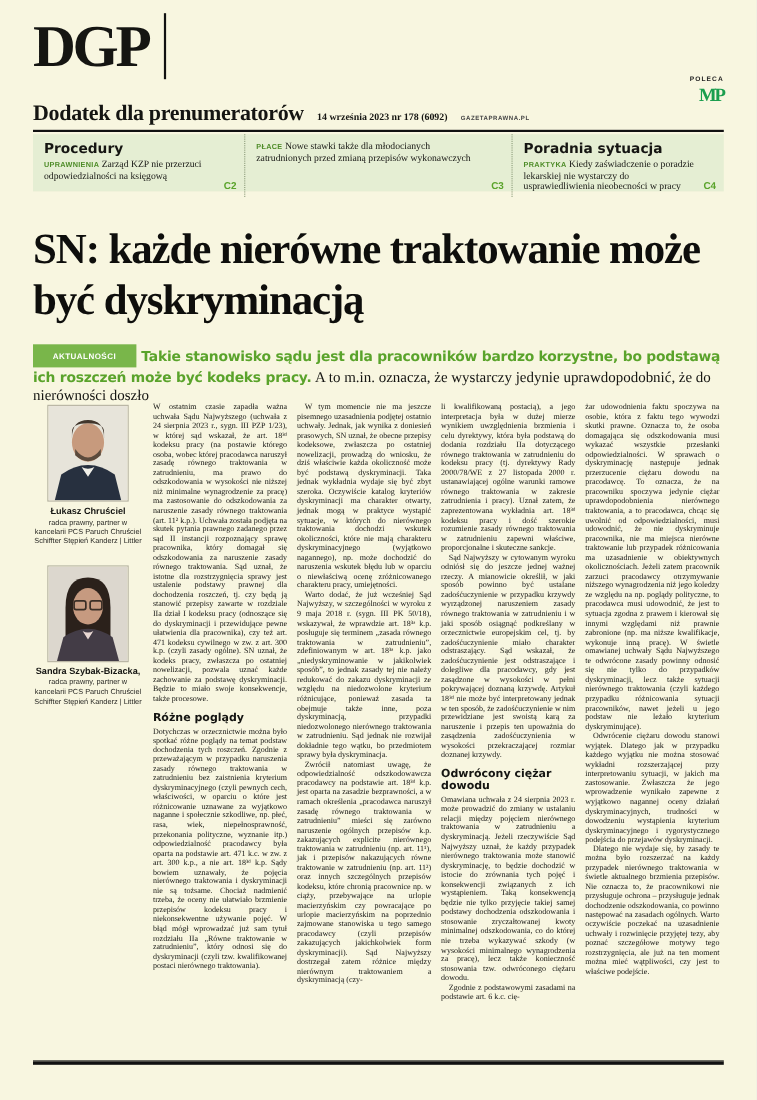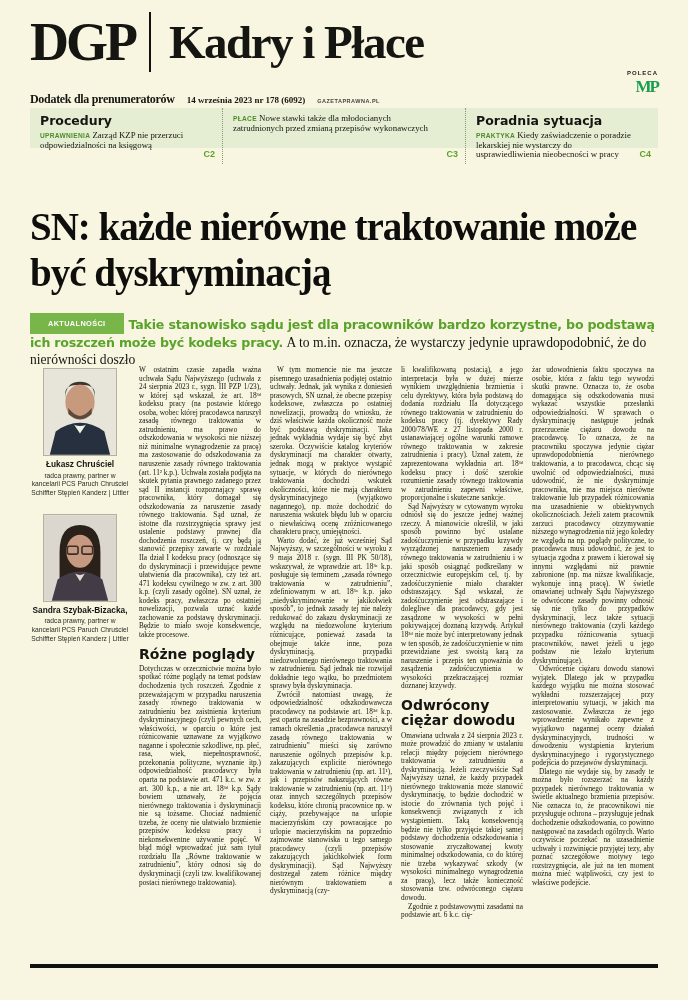--- a/index.html
+++ b/index.html
@@ -17,32 +17,32 @@
     position:relative;width:688px;height:1000px;margin:0 auto;
     background:var(--page-bg);color:var(--ink);overflow:hidden;
     font-family:"Liberation Serif",serif;
   }
   
   .masthead{position:absolute;left:30px;top:12px;right:14px;display:flex;align-items:center;text-align:center;}
   .brand{font-family:"Liberation Serif",serif;font-weight:bold;font-size:54px;letter-spacing:-3px;line-height:1;}
   .brand-divider{width:2px;height:60px;background:#111;margin:0 18px 0 14px;}
   .suppl-title{font-family:"Liberation Serif",serif;font-weight:bold;font-size:47px;letter-spacing:-1.5px;line-height:1;}
   .dateline{position:absolute;left:30px;top:92px;display:flex;align-items:baseline;gap:12px;}
-  .subtitle{font-family:"Liberation Serif",serif;font-weight:bold;font-size:12px;letter-spacing:-0.3px;}
+  .subtitle{font-family:"Liberation Serif",serif;font-weight:bold;font-size:20px;letter-spacing:-0.3px;}
   .issue{font-family:"Liberation Serif",serif;font-weight:bold;font-size:9px;}
   .site{font-family:"Liberation Sans",sans-serif;font-weight:bold;font-size:5.5px;letter-spacing:.5px;color:#444;}
   .monitor{position:absolute;right:30px;top:70px;text-align:right;}
   .poleca{font-family:"Liberation Sans",sans-serif;font-weight:bold;font-size:6px;letter-spacing:1px;color:#222;margin-bottom:3px;}
   .monitor-row{display:flex;align-items:flex-start;justify-content:flex-end;gap:4px;}
   .mp{font-family:Liberation Serif, serif;font-weight:bold;font-size:17px;line-height:.9;color:var(--green-brand);letter-spacing:-2px;}
   .monitor-name{font-family:"Liberation Serif",serif;font-weight:bold;font-size:21px;line-height:.95;color:var(--green-brand);letter-spacing:.5px;}
   .monitor-tagline{font-family:"Liberation Sans",sans-serif;font-size:6.3px;color:var(--green-brand);text-align:right;margin-top:1px;}
   .header-rule{position:absolute;left:30px;right:30px;top:118px;height:2px;background:#111;}
   
-  .teasers{position:absolute;left:30px;right:30px;top:108px;height:40px;background:var(--band-bg);
+  .teasers{position:absolute;left:30px;right:30px;top:122px;height:52px;background:var(--band-bg);
     display:grid;grid-template-columns:192px 243px 1fr;}
   .teaser{position:relative;padding:6px 10px 4px 10px;cursor:pointer;}
   .teaser + .teaser{border-left:1px dotted #8a9a78;}
   .teaser-title{font-family:"DejaVu Sans",sans-serif;font-weight:bold;font-size:12.5px;line-height:1.1;margin-bottom:3px;}
   .teaser-text{font-size:8.8px;line-height:9.8px;padding-right:16px;}
   .kicker{font-family:"Liberation Sans",sans-serif;font-weight:bold;font-size:6.6px;letter-spacing:.3px;color:var(--green-kicker);}
   .pageref{position:absolute;right:7px;bottom:5px;font-family:"Liberation Sans",sans-serif;font-weight:bold;font-size:9px;color:var(--green-accent);}
   
   .headline{position:absolute;left:30px;top:204px;width:614px;
     font-family:"Liberation Serif",serif;font-weight:bold;font-size:39px;line-height:1.17;letter-spacing:-1px;color:#0e0e0c;}
@@ -55,32 +55,31 @@
   
   .article{position:absolute;left:30px;right:30px;top:366px;height:597px;overflow:hidden;
     display:grid;grid-template-columns:100px 122px 122px 122px 122px;column-gap:9px;}
   .rail{padding-top:2px;}
   .photo{width:74px;height:88px;margin:0 auto 4px auto;border:1px solid #b4b1a0;display:block;}
   .author-name{font-family:"Liberation Sans",sans-serif;font-weight:bold;font-size:8.3px;line-height:1.15;text-align:center;}
   .author-bio{font-family:"Liberation Sans",sans-serif;font-size:6.7px;line-height:1.3;text-align:center;color:#2a2a26;margin-top:2px;}
   .photo2{margin-top:16px;}
   .col p.body{font-size:7.3px;line-height:8.55px;text-align:justify;}
   .col p.ind{text-indent:7px;}
-  .col h3.sub{font-family:"DejaVu Sans",sans-serif;font-weight:bold;font-size:14px;line-height:1.1;margin:7px 0 3px 0;}
+  .col h3.sub{font-family:"DejaVu Sans",sans-serif;font-weight:bold;font-size:10px;line-height:1.1;margin:7px 0 3px 0;}
   .bottom-rule{position:absolute;left:30px;right:30px;top:964px;height:2px;border-top:1.5px solid #111;border-bottom:3px solid #111;}
 </style>
 </head>
 <body>
 
 <div class="page">
 
   <div class="masthead">
     <div class="brand">DGP</div>
     <div class="brand-divider"></div>
-    <div class="suppl-title">Kadry i Płace</div>
   </div>
   <div class="dateline">
     <span class="subtitle">Dodatek dla prenumeratorów</span>
     <span class="issue">14 września 2023 nr 178 (6092)</span>
     <span class="site">GAZETAPRAWNA.PL</span>
   </div>
   <div class="monitor">
     <div class="poleca">POLECA</div>
     <div class="monitor-row">
       <span class="mp">MP</span>

